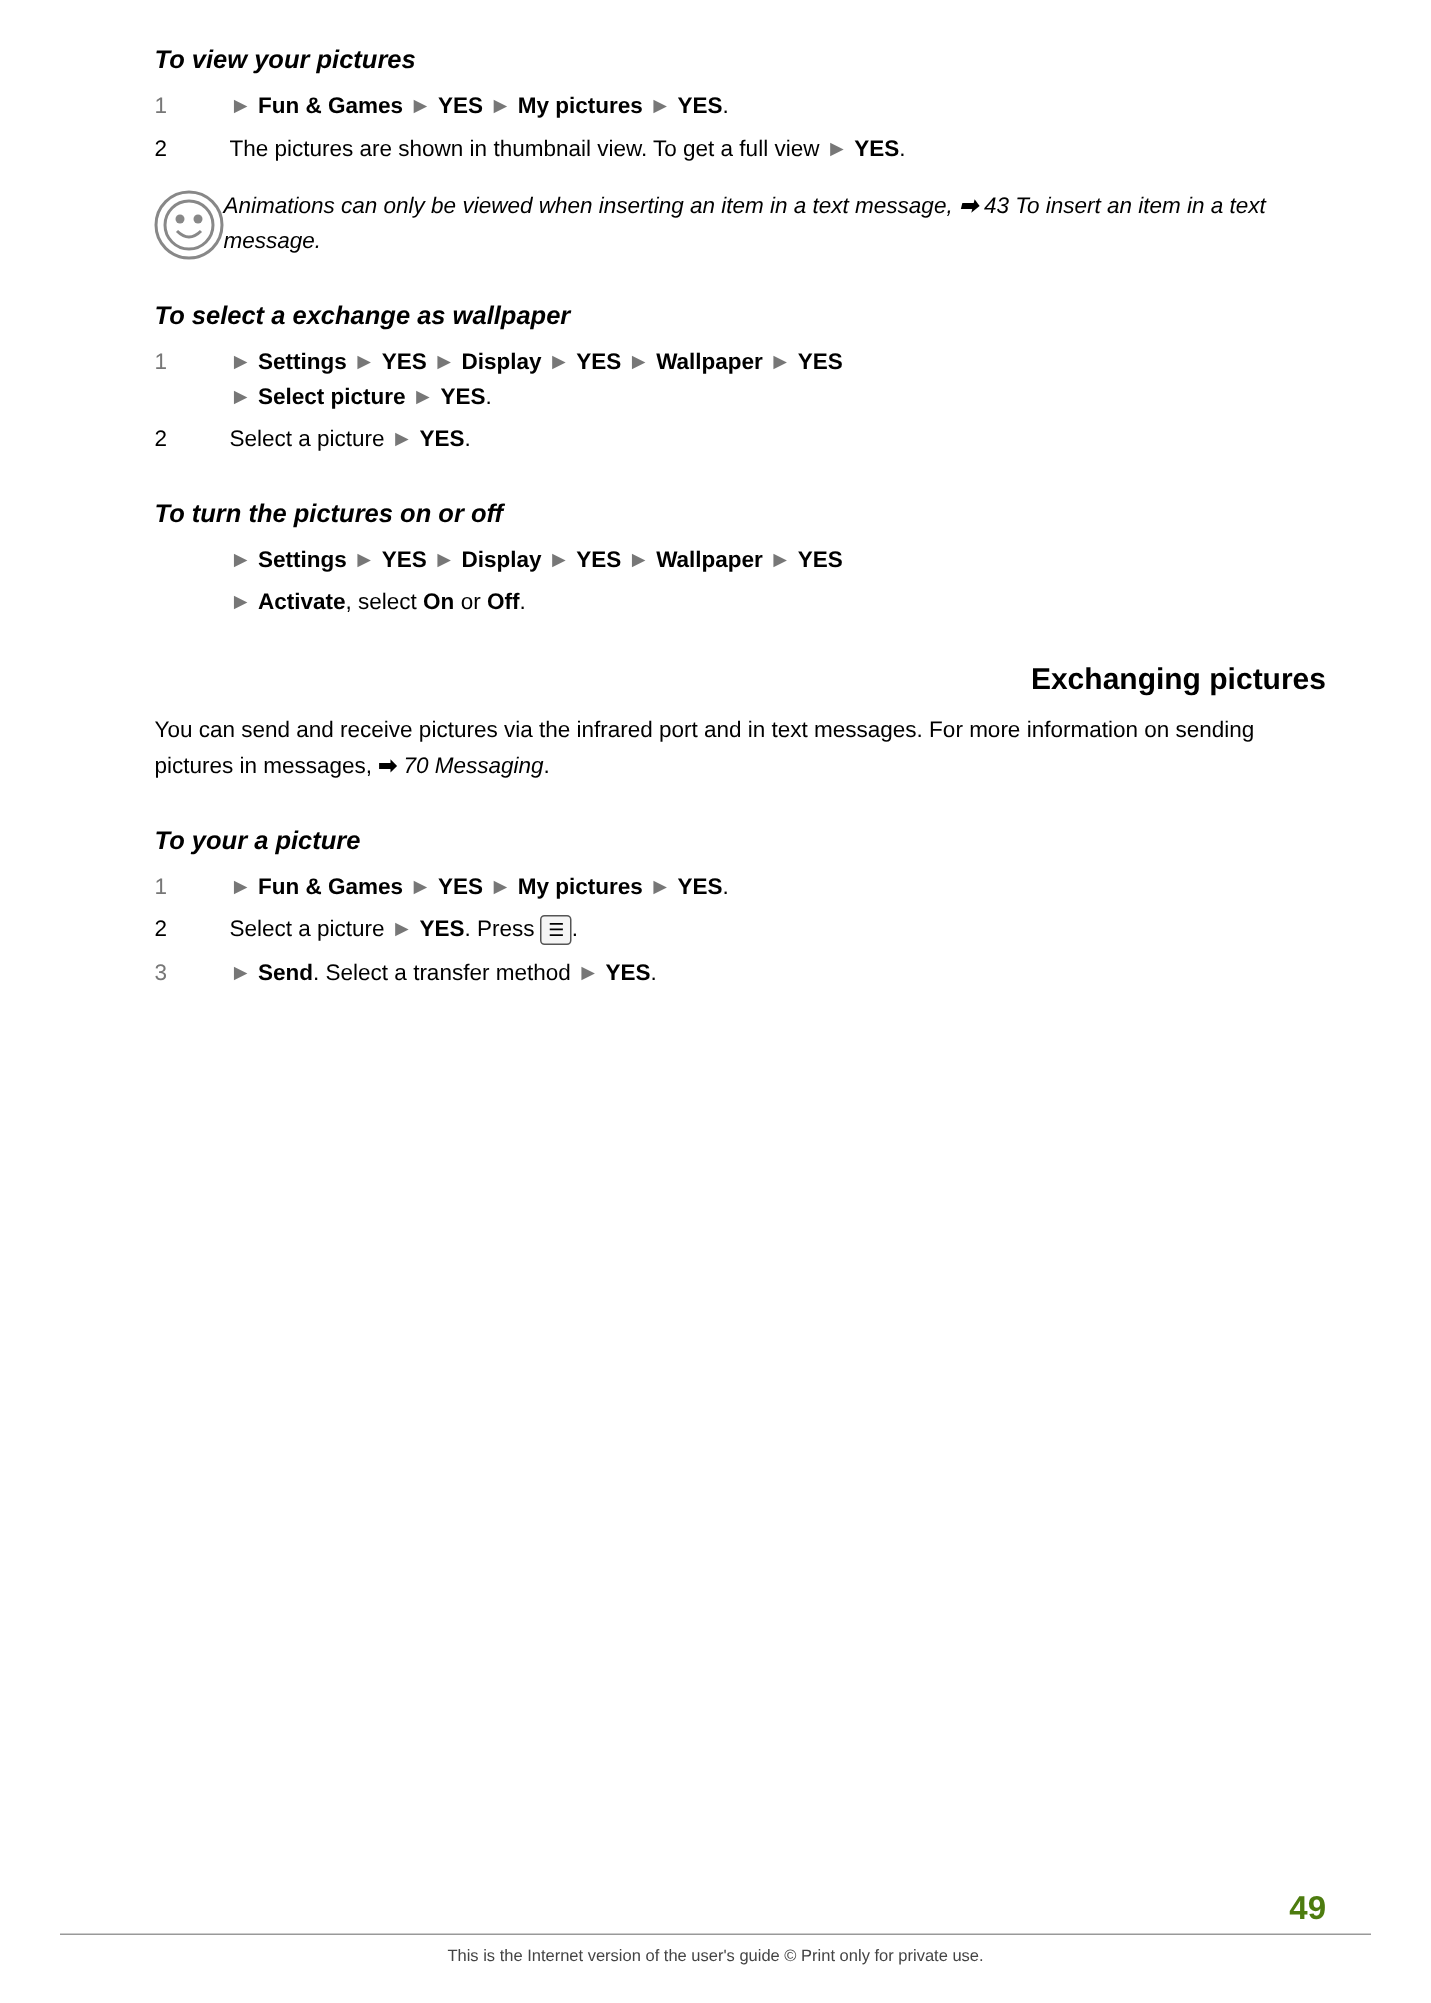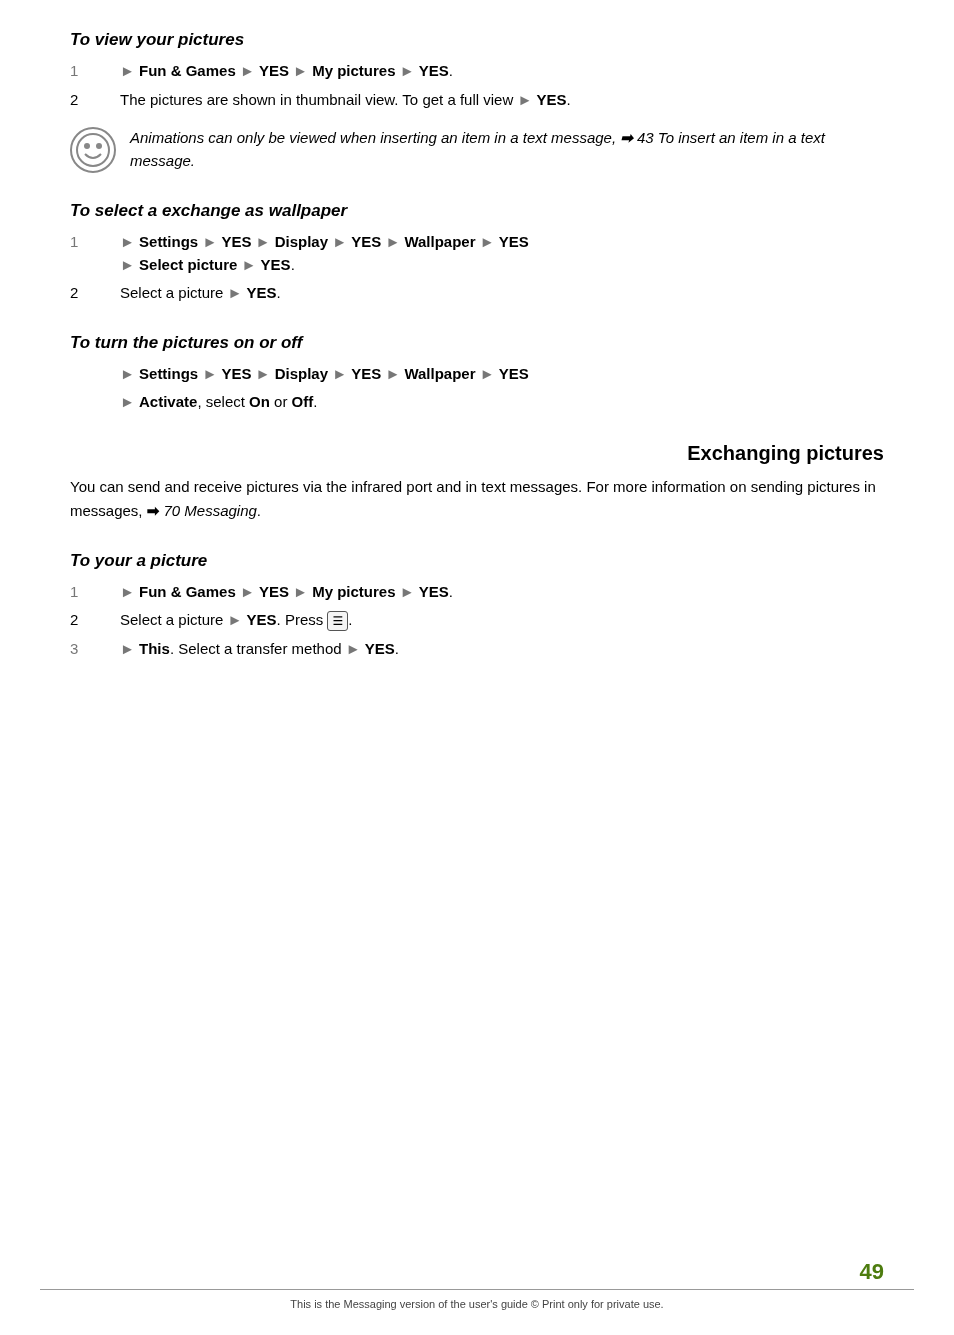--- a/index.html
+++ b/index.html
@@ -14,21 +14,21 @@
       font-size: 15px;
       color: #000000;
       width: 954px;
       min-height: 1335px;
       position: relative;
     }
 
     .page {
       width: 954px;
       min-height: 1335px;
-      padding: 30px 70px 60px 70px;
+      padding: 30px 70px 60px 103px;
       position: relative;
     }
 
     .section {
       margin-bottom: 28px;
     }
 
     .section-title-italic {
       font-style: italic;
       font-weight: bold;
@@ -63,21 +63,21 @@
 
     .bold {
       font-weight: bold;
       text-align: center;
     }
 
     .note-box {
       display: flex;
       align-items: flex-start;
       margin: 16px 0 20px 0;
-      gap: 14px;
+      gap: 0;
     }
 
     .note-icon {
       width: 46px;
       height: 46px;
       min-width: 46px;
       border-radius: 50%;
       border: 2px solid #888;
       display: flex;
       align-items: center;
@@ -229,21 +229,21 @@
     </div>
     <div class="step">
       <span class="step-num">2</span>
       <span class="step-content">
         Select a picture <span class="gray-arrow">►</span> <span class="bold">YES</span>. Press <span class="key-icon">☰</span>.
       </span>
     </div>
     <div class="step">
       <span class="step-num gray-arrow">3</span>
       <span class="step-content">
-        <span class="gray-arrow">►</span> <span class="bold">This</span>. Select a transfer method <span class="gray-arrow">►</span> <span class="bold">YES</span>.
+        <span class="gray-arrow">►</span> <span class="bold">Send</span>. Select a transfer method <span class="gray-arrow">►</span> <span class="bold">YES</span>.
       </span>
     </div>
   </div>
 
   <div class="page-number">49</div>
 
-  <div class="footer-text">This is the Messaging version of the user's guide © Print only for private use.</div>
+  <div class="footer-text">This is the Internet version of the user's guide © Print only for private use.</div>
 </div>
 
 </body></html>

